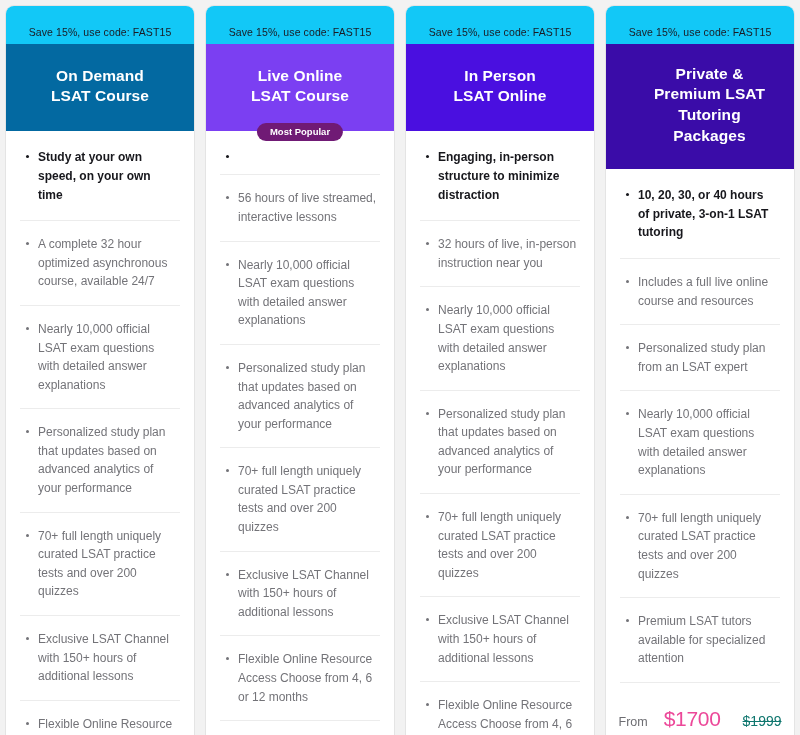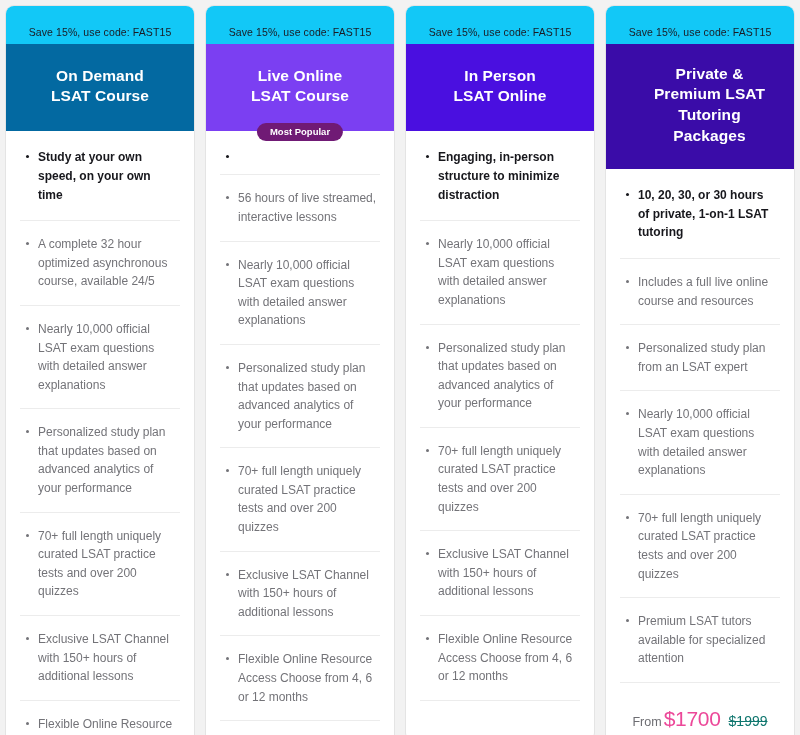--- a/index.html
+++ b/index.html
@@ -112,21 +112,21 @@
   
   .price-block {
     margin-top: auto;
     padding: 24px 16px 16px;
     text-align: center;
   }
   .price-row {
     display: flex;
     align-items: baseline;
     justify-content: center;
-    gap: 1px;
+    gap: 15px;
     margin-bottom: 12px;
   }
   .price-from {
     font-size: 12.5px;
     color: #6d6d72;
     margin-right: 1px;
   }
   .price-current {
     font-size: 21px;
     color: #ec4899;
@@ -164,21 +164,21 @@
         <div class="card-title">On Demand
 LSAT Course</div>
       </div>
       <ul class="features">
         <li class="feature-item">
           <span class="feature-bullet"></span>
           <span class="feature-text">Study at your own speed, on your own time</span>
         </li>
         <li class="feature-item">
           <span class="feature-bullet"></span>
-          <span class="feature-text">A complete 32 hour optimized asynchronous course, available 24/5</span>
+          <span class="feature-text">A complete 32 hour optimized asynchronous course, available 24/7</span>
         </li>
         <li class="feature-item">
           <span class="feature-bullet"></span>
           <span class="feature-text">Nearly 10,000 official LSAT exam questions with detailed answer explanations</span>
         </li>
         <li class="feature-item">
           <span class="feature-bullet"></span>
           <span class="feature-text">Personalized study plan that updates based on advanced analytics of your performance</span>
         </li>
         <li class="feature-item">
@@ -237,20 +237,24 @@
     <div class="plan-card">
       <div class="promo-banner">Save 15%, use code: FAST15</div>
       <div class="card-header" style="background: rgb(74, 15, 224);">
         <div class="card-title">In Person
 LSAT Online</div>
       </div>
       <ul class="features">
         <li class="feature-item">
           <span class="feature-bullet"></span>
           <span class="feature-text">Engaging, in-person structure to minimize distraction</span>
+        </li>
+        <li class="feature-item">
+          <span class="feature-bullet"></span>
+          <span class="feature-text">32 hours of live, in-person instruction near you</span>
         </li>
         <li class="feature-item">
           <span class="feature-bullet"></span>
           <span class="feature-text">Nearly 10,000 official LSAT exam questions with detailed answer explanations</span>
         </li>
         <li class="feature-item">
           <span class="feature-bullet"></span>
           <span class="feature-text">Personalized study plan that updates based on advanced analytics of your performance</span>
         </li>
         <li class="feature-item">
@@ -272,21 +276,21 @@
       <div class="promo-banner">Save 15%, use code: FAST15</div>
       <div class="card-header tall" style="background: rgb(58, 12, 168);">
         <div class="card-title">Private &amp;
 Premium LSAT
 Tutoring
 Packages</div>
       </div>
       <ul class="features">
         <li class="feature-item">
           <span class="feature-bullet"></span>
-          <span class="feature-text">10, 20, 30, or 30 hours of private, 1-on-1 LSAT tutoring</span>
+          <span class="feature-text">10, 20, 30, or 40 hours of private, 3-on-1 LSAT tutoring</span>
         </li>
         <li class="feature-item">
           <span class="feature-bullet"></span>
           <span class="feature-text">Includes a full live online course and resources</span>
         </li>
         <li class="feature-item">
           <span class="feature-bullet"></span>
           <span class="feature-text">Personalized study plan from an LSAT expert</span>
         </li>
         <li class="feature-item">

